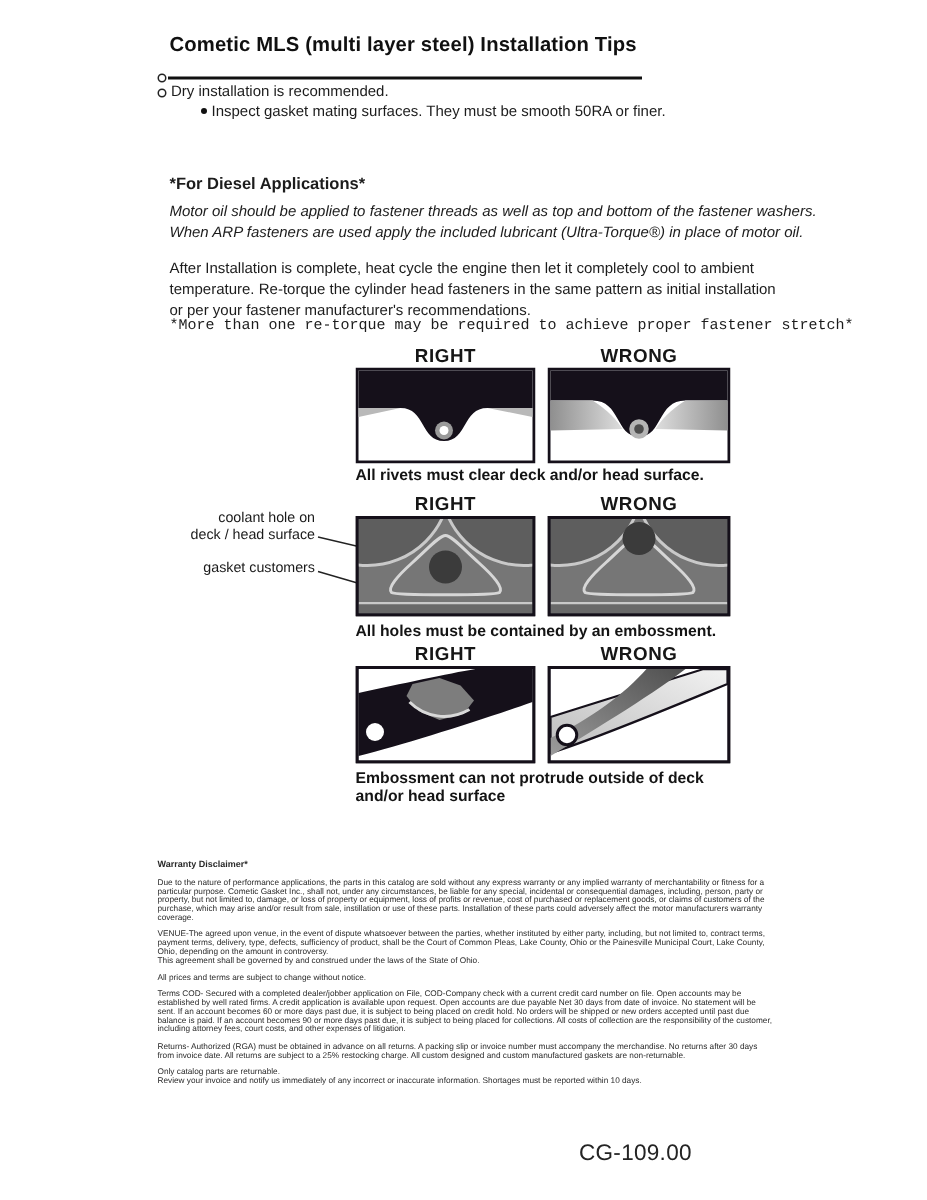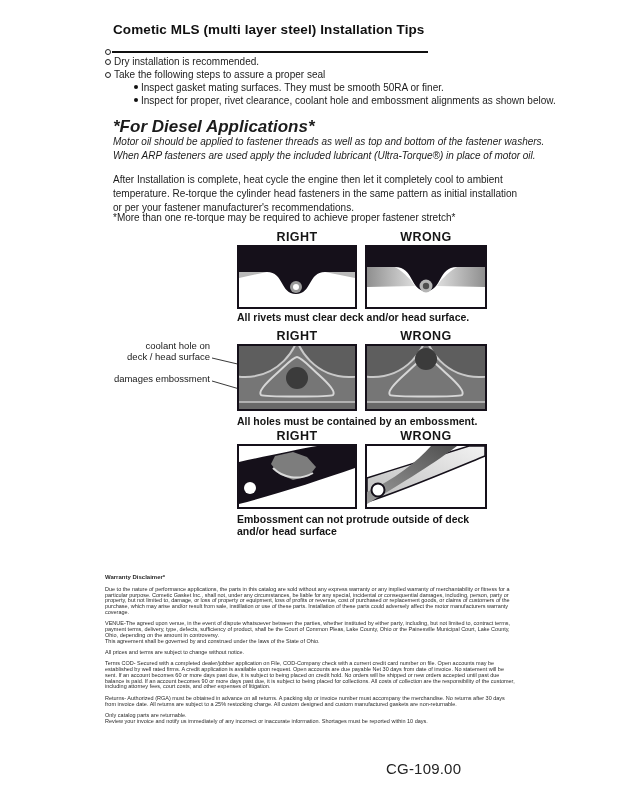--- a/index.html
+++ b/index.html
@@ -12,21 +12,21 @@
   .preline{white-space:pre-line;}
   #title{
     left:113px;top:22px;font-size:13.5px;font-weight:bold;letter-spacing:.1px;
     border-bottom:2px solid #101010;padding:0 4px 14px 1px;margin-left:-1px;color:#101010;
   }
   #bullets{left:105px;top:45px;width:470px;font-size:10px;line-height:13px;}
   .bullet{display:flex;align-items:flex-start;}
   .dot-open{flex:none;width:4px;height:4px;border:1px solid #222;border-radius:50%;margin:4px 3px 0 0;}
   .dot-fill{flex:none;width:4px;height:4px;background:#111;border-radius:50%;margin:4px 3px 0 0;}
   .sub{margin-left:29px;}
-  #diesel-heading{left:113px;top:117px;font-size:17px;font-weight:bold;font-style:italic;}
+  #diesel-heading{left:113px;top:117px;font-size:11px;font-weight:bold;}
   .bodytext{left:113px;font-size:10px;line-height:14px;}
   .dg-header{top:0;width:120px;text-align:center;font-size:12.5px;font-weight:bold;letter-spacing:.4px;color:#161616;}
   .caption{font-size:10.5px;font-weight:bold;line-height:12px;color:#141414;}
   .callout{font-size:9.5px;line-height:11px;text-align:right;color:#191919;}
   #disclaimer{left:105px;top:575px;width:412px;font-size:5.5px;line-height:5.8px;color:#2a2a2a;}
   #disclaimer .dhead{font-weight:bold;font-size:6px;margin-bottom:6px;}
   #disclaimer p{margin:0 0 5.5px 0;}
   #footer-code{left:386px;top:760px;font-size:15px;letter-spacing:.2px;color:#242424;}
   svg{display:block;}
 </style>
@@ -36,41 +36,33 @@
 <div id="title" class="abs">Cometic MLS (multi layer steel) Installation Tips</div>
 
 <div id="bullets" class="abs">
   <div class="bullet">
     <span class="dot-open"></span>
   </div>
   <div class="bullet">
     <span class="dot-open"></span>
     <span>Dry installation is recommended.</span>
   </div>
-  <div class="bullet">
-    <span class="dot-open"></span>
-    <span>Take the following steps to assure a proper seal</span>
-  </div>
   <div class="bullet sub">
     <span class="dot-fill"></span>
     <span>Inspect gasket mating surfaces.  They must be smooth 50RA or finer.</span>
-  </div>
-  <div class="bullet sub">
-    <span class="dot-fill"></span>
-    <span>Inspect for proper, rivet clearance, coolant hole and embossment alignments as shown below.</span>
   </div>
 </div>
 
 <div id="diesel-heading" class="abs">*For Diesel Applications*</div>
 <div class="abs bodytext preline" style="top:135px;font-style:italic;">Motor oil should be applied to fastener threads as well as top and bottom of the fastener washers.
 When ARP fasteners are used apply the included lubricant (Ultra-Torque®) in place of motor oil.</div>
 <div class="abs bodytext preline" style="top:173px;">After Installation is complete, heat cycle the engine then let it completely cool to ambient
 temperature. Re-torque the cylinder head fasteners in the same pattern as initial installation
 or per your fastener manufacturer's recommendations.</div>
-<div class="abs bodytext" style="top:211px;">*More than one re-torque may be required to achieve proper fastener stretch*</div>
+<div class="abs bodytext" style="top:211px;font-family:Liberation Mono, monospace;">*More than one re-torque may be required to achieve proper fastener stretch*</div>
 
 <div class="abs dg-header" style="left:237px;top:230px;">RIGHT</div>
 <div class="abs dg-header" style="left:365px;top:230px;width:122px;">WRONG</div>
 
 <svg class="abs" style="left:237px;top:245px;" width="120" height="64" viewBox="0 0 120 64">
   <rect x="1" y="1" width="118" height="62" fill="#ffffff" stroke="#15101a" stroke-width="2"></rect>
   <path fill="#15101a" d="M2 2 H118 V27 H88 C71 27 75 49 59 49 C43 49 47 27 30 27 H2 Z"></path>
   <polygon points="2,27 30,27 2,33" fill="#b9b9b9"></polygon>
   <polygon points="118,27 88,27 118,33" fill="#b9b9b9"></polygon>
   <circle cx="59" cy="42" r="6" fill="#9a9a9a"></circle>
@@ -96,21 +88,21 @@
   <circle cx="61" cy="41" r="3.2" fill="#4e4e4e"></circle>
 </svg>
 
 <div class="abs caption" style="left:237px;top:311px;">All rivets must clear deck and/or head surface.</div>
 
 <div class="abs dg-header" style="left:237px;top:329px;">RIGHT</div>
 <div class="abs dg-header" style="left:365px;top:329px;width:122px;">WRONG</div>
 
 <div class="abs callout preline" style="left:100px;top:340px;width:110px;">coolant hole on
 deck / head surface</div>
-<div class="abs callout" style="left:100px;top:373px;width:110px;">damages embossment</div>
+<div class="abs callout" style="left:100px;top:373px;width:110px;">gasket customers</div>
 
 <svg class="abs" style="left:210px;top:348px;" width="95" height="55" viewBox="0 0 95 55">
   <line x1="2" y1="10" x2="87" y2="30" stroke="#222" stroke-width="0.9"></line>
   <line x1="2" y1="33" x2="50" y2="47" stroke="#222" stroke-width="0.9"></line>
 </svg>
 
 <svg class="abs" style="left:237px;top:344px;" width="120" height="67" viewBox="0 0 120 67">
   <defs>
       <clipPath id="c2r">
         <rect x="2" y="2" width="116" height="63"></rect>

